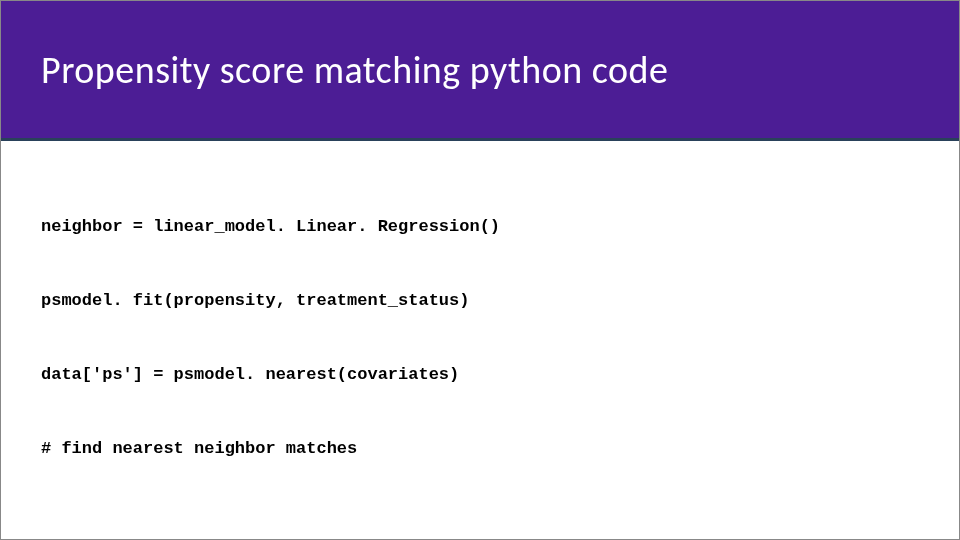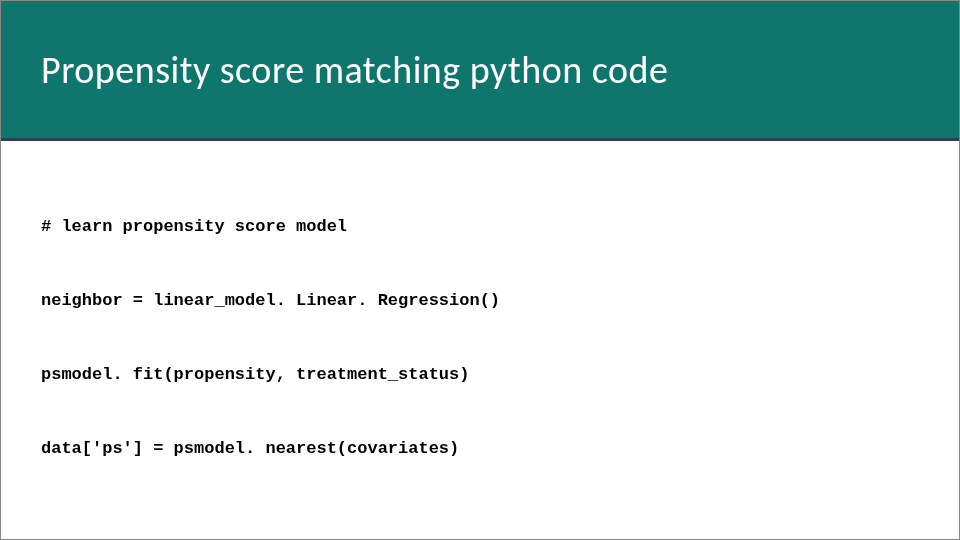--- a/index.html
+++ b/index.html
@@ -5,21 +5,21 @@
   * { margin: 0; padding: 0; box-sizing: border-box; }
   body {
     width: 960px;
     height: 540px;
     background: #ffffff;
     font-family: Calibri, "Segoe UI", Arial, sans-serif;
     overflow: hidden;
     border: 1px solid #888;
   }
   .header {
-    background: #0f766e;
+    background: #4c1d95;
     height: 140px;
     display: flex;
     align-items: center;
     padding: 0 40px;
     border-bottom: 3px solid #29415a;
   }
   .title {
     color: #ffffff;
     font-size: 38px;
     font-weight: 300;
@@ -39,24 +39,24 @@
 </style>
 </head>
 <body>
 
 <div class="header">
   <div class="title">Propensity score matching python code</div>
 </div>
 
 <div class="content">
   <div class="code">
-    <div># learn propensity score model</div>
     <div>neighbor = linear_model. Linear. Regression()</div>
     <div>psmodel. fit(propensity, treatment_status)</div>
     <div>data['ps'] = psmodel. nearest(covariates)</div>
+    <div># find nearest neighbor matches</div>
     
     
     
     
     
     
     
     
     
   </div>

